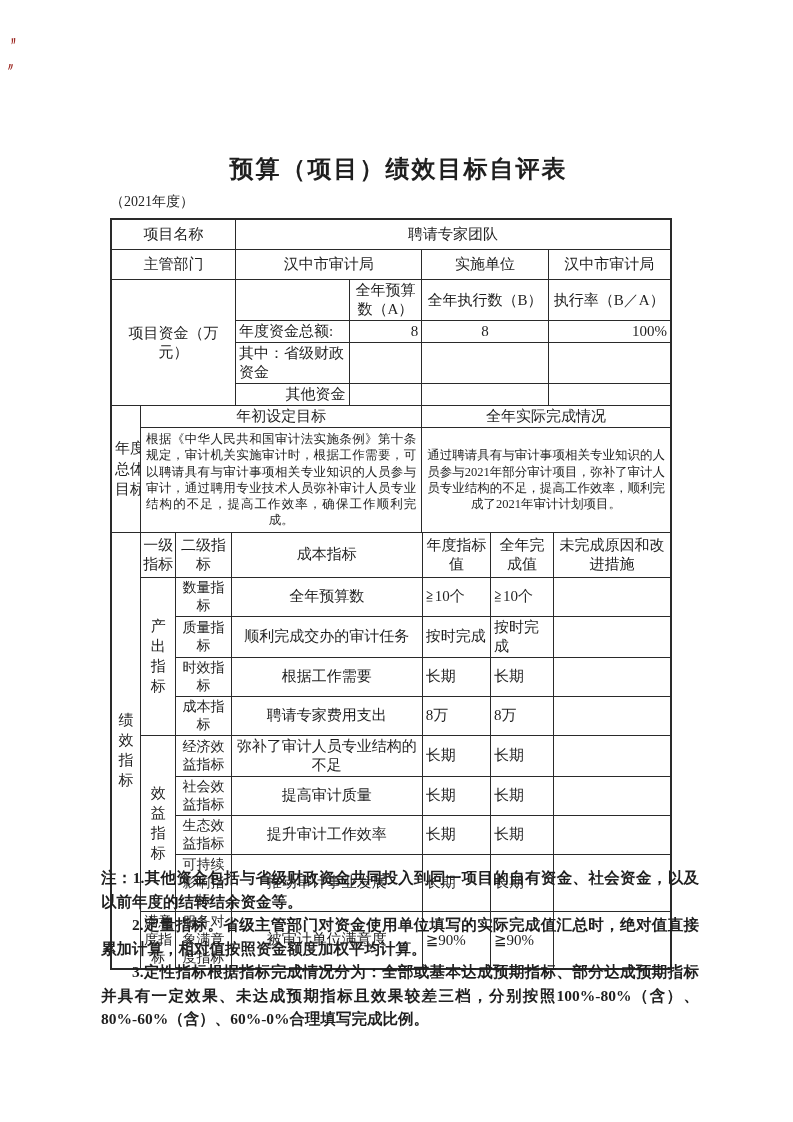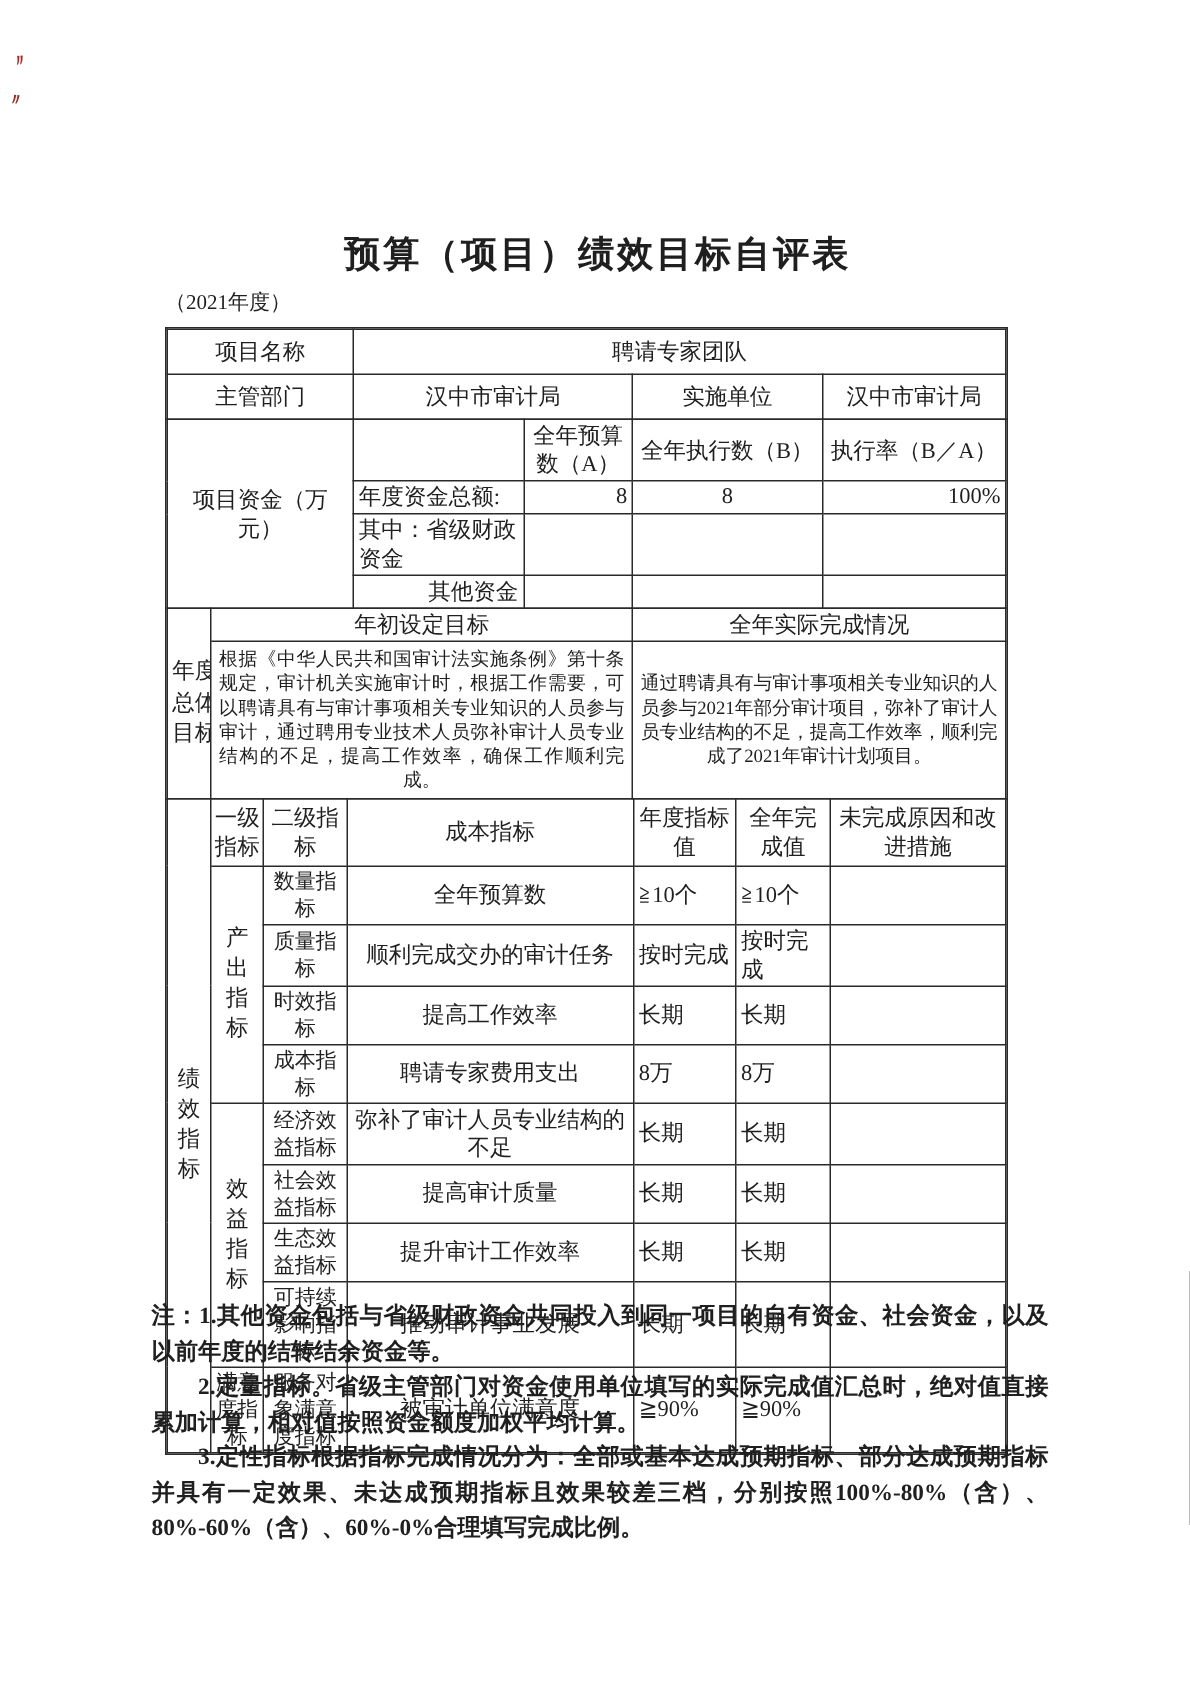--- a/index.html
+++ b/index.html
@@ -200,21 +200,21 @@
       </tr>
       <tr style="height:28px">
         <td class="l2cell">质量指标</td>
         <td>顺利完成交办的审计任务</td>
         <td class="valcell">按时完成</td>
         <td class="valcell">按时完成</td>
         <td></td>
       </tr>
       <tr style="height:27px">
         <td class="l2cell">时效指标</td>
-        <td>提高工作效率</td>
+        <td>根据工作需要</td>
         <td class="valcell">长期</td>
         <td class="valcell">长期</td>
         <td></td>
       </tr>
       <tr style="height:26px">
         <td class="l2cell">成本指标</td>
         <td>聘请专家费用支出</td>
         <td class="valcell">8万</td>
         <td class="valcell">8万</td>
         <td></td>

